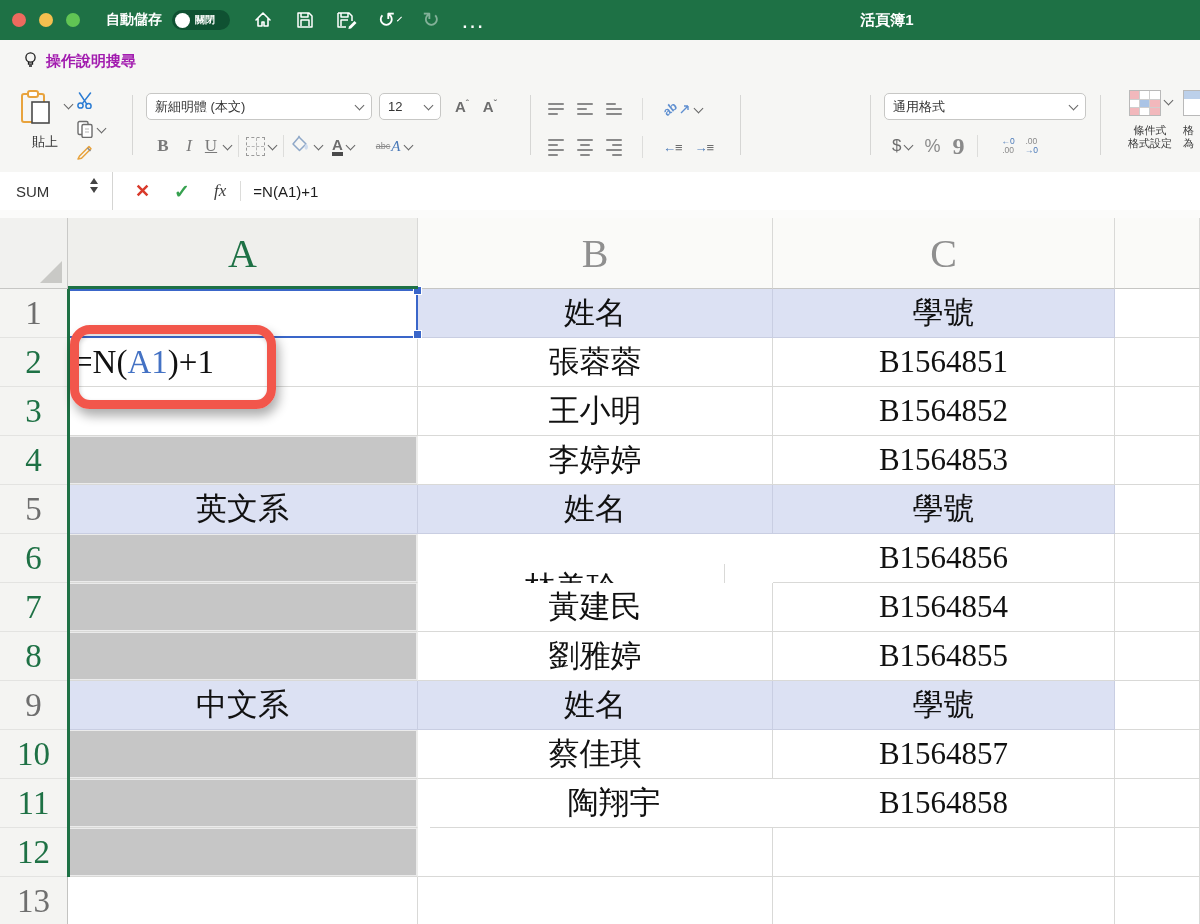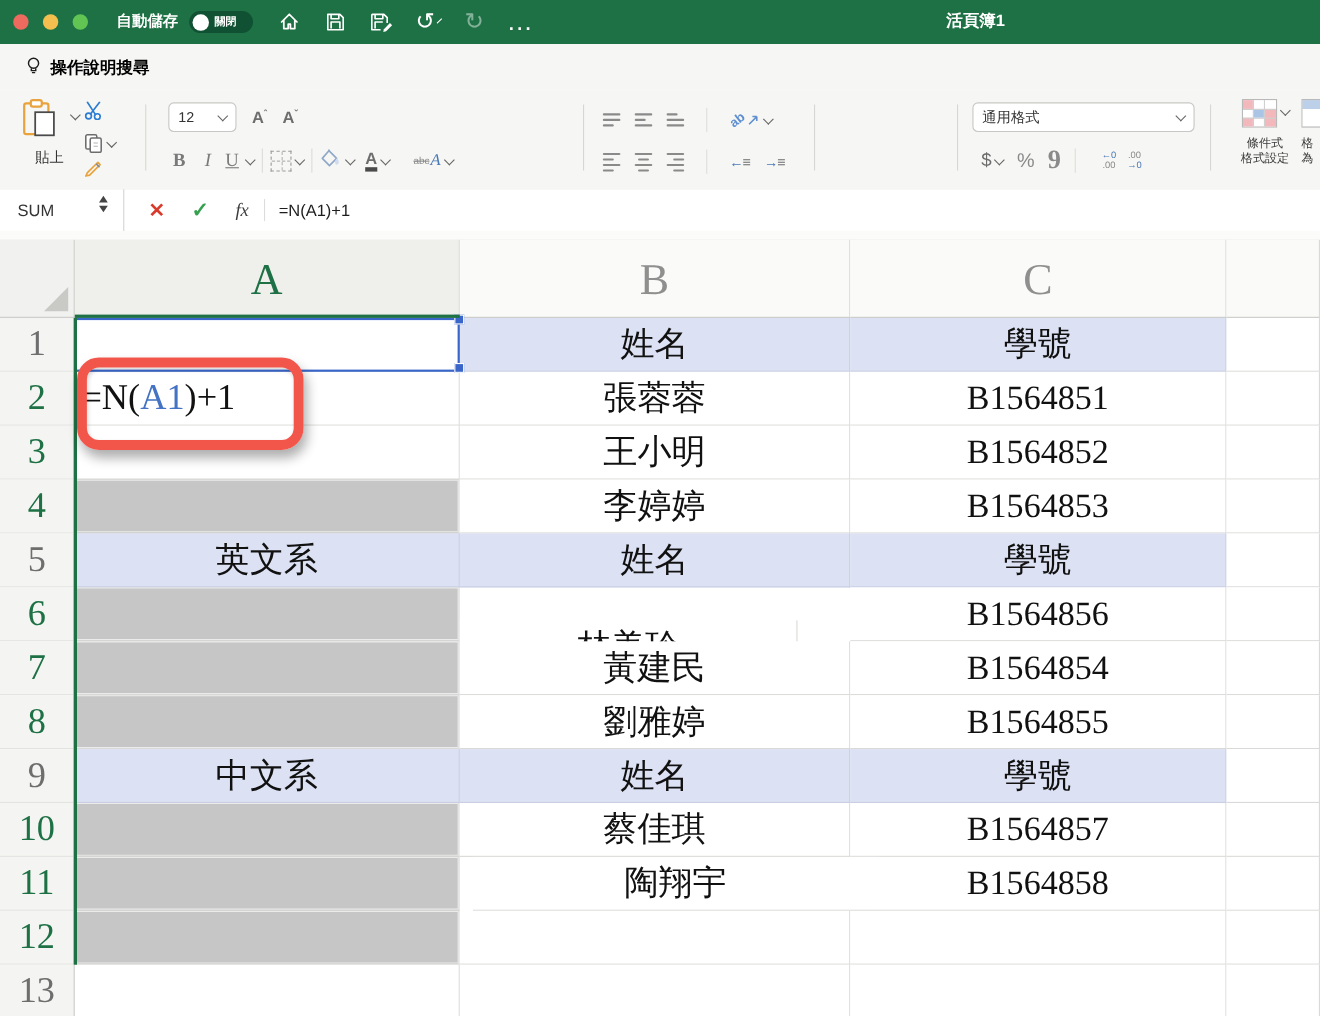--- a/index.html
+++ b/index.html
@@ -21,21 +21,21 @@
   .dim{opacity:.45;}
   .chev{display:inline-block;width:6px;height:6px;border-right:1.6px solid #666;border-bottom:1.6px solid #666;transform:rotate(45deg);margin-left:4px;margin-top:-2px;}
   .chev.white{border-color:#fff;width:5px;height:5px;}
   .wintitle{position:absolute;left:887px;top:0;height:40px;line-height:40px;transform:translateX(-50%);font-size:15px;font-weight:700;}
 
   
   .tabbar{position:absolute;left:0;top:40px;width:1200px;height:42px;background:#f6f6f4;display:flex;align-items:center;}
   .tablist{display:flex;align-items:center;height:100%;margin-left:14px;}
   .tab{position:relative;height:100%;display:flex;align-items:center;padding:0 17px;font-size:15px;font-weight:600;color:#1d1d1d;white-space:nowrap;}
   .tab.active::after{content:"";position:absolute;left:12px;right:12px;bottom:3px;height:3px;border-radius:2px;background:#1e7145;}
-  .helpitem{display:flex;align-items:center;margin-left:22px;font-size:15px;font-weight:600;color:#000000;gap:7px;}
+  .helpitem{display:flex;align-items:center;margin-left:22px;font-size:15px;font-weight:600;color:#a21caf;gap:7px;}
 
   
   .ribbon{position:absolute;left:0;top:82px;width:1200px;height:90px;background:#f6f6f4;border-bottom:1px solid #d2d2d0;}
   .gdiv{position:absolute;top:13px;height:60px;width:1px;background:#d6d6d4;}
   .smalldiv{width:1px;height:22px;background:#dddddb;margin:0 7px;}
   .rbtn{display:flex;align-items:center;color:#6d6d6d;}
   
   .paste{position:absolute;left:16px;top:8px;width:58px;text-align:center;color:#333;}
   .paste .lbl{font-size:13px;margin-top:3px;color:#333;}
   .clipcol{position:absolute;left:76px;top:10px;display:flex;flex-direction:column;gap:7px;align-items:flex-start;}
@@ -215,20 +215,24 @@
       <span>
         <svg width="18" height="16" viewBox="0 0 18 16">
             <path d="M2 14 l3.5-.8 L15 3.7 13 1.5 3.5 11 Z" fill="none" stroke="#e8a33d" stroke-width="1.5" stroke-linejoin="round"></path>
             <path d="M11.5 3 l3 3" stroke="#8a8a8a" stroke-width="1.4"></path>
           </svg>
       </span>
     </div>
     <div class="gdiv" style="left:132px;"></div>
 
     <div class="fontrow1">
+      <div class="selectbox fname">
+        <span>新細明體 (本文)</span>
+          <span class="chev"></span>
+      </div>
       <div class="selectbox fsize">
         <span>12</span>
           <span class="chev"></span>
       </div>
       <span class="azbtn"><span>A</span><sup>ˆ</sup></span>
       <span class="azbtn"><span>A</span><sup>ˇ</sup></span>
     </div>
     <div class="fontrow2">
       <span class="biu" style="font-weight:700;">B</span>
       <span class="biu" style="font-style:italic;">I</span>

